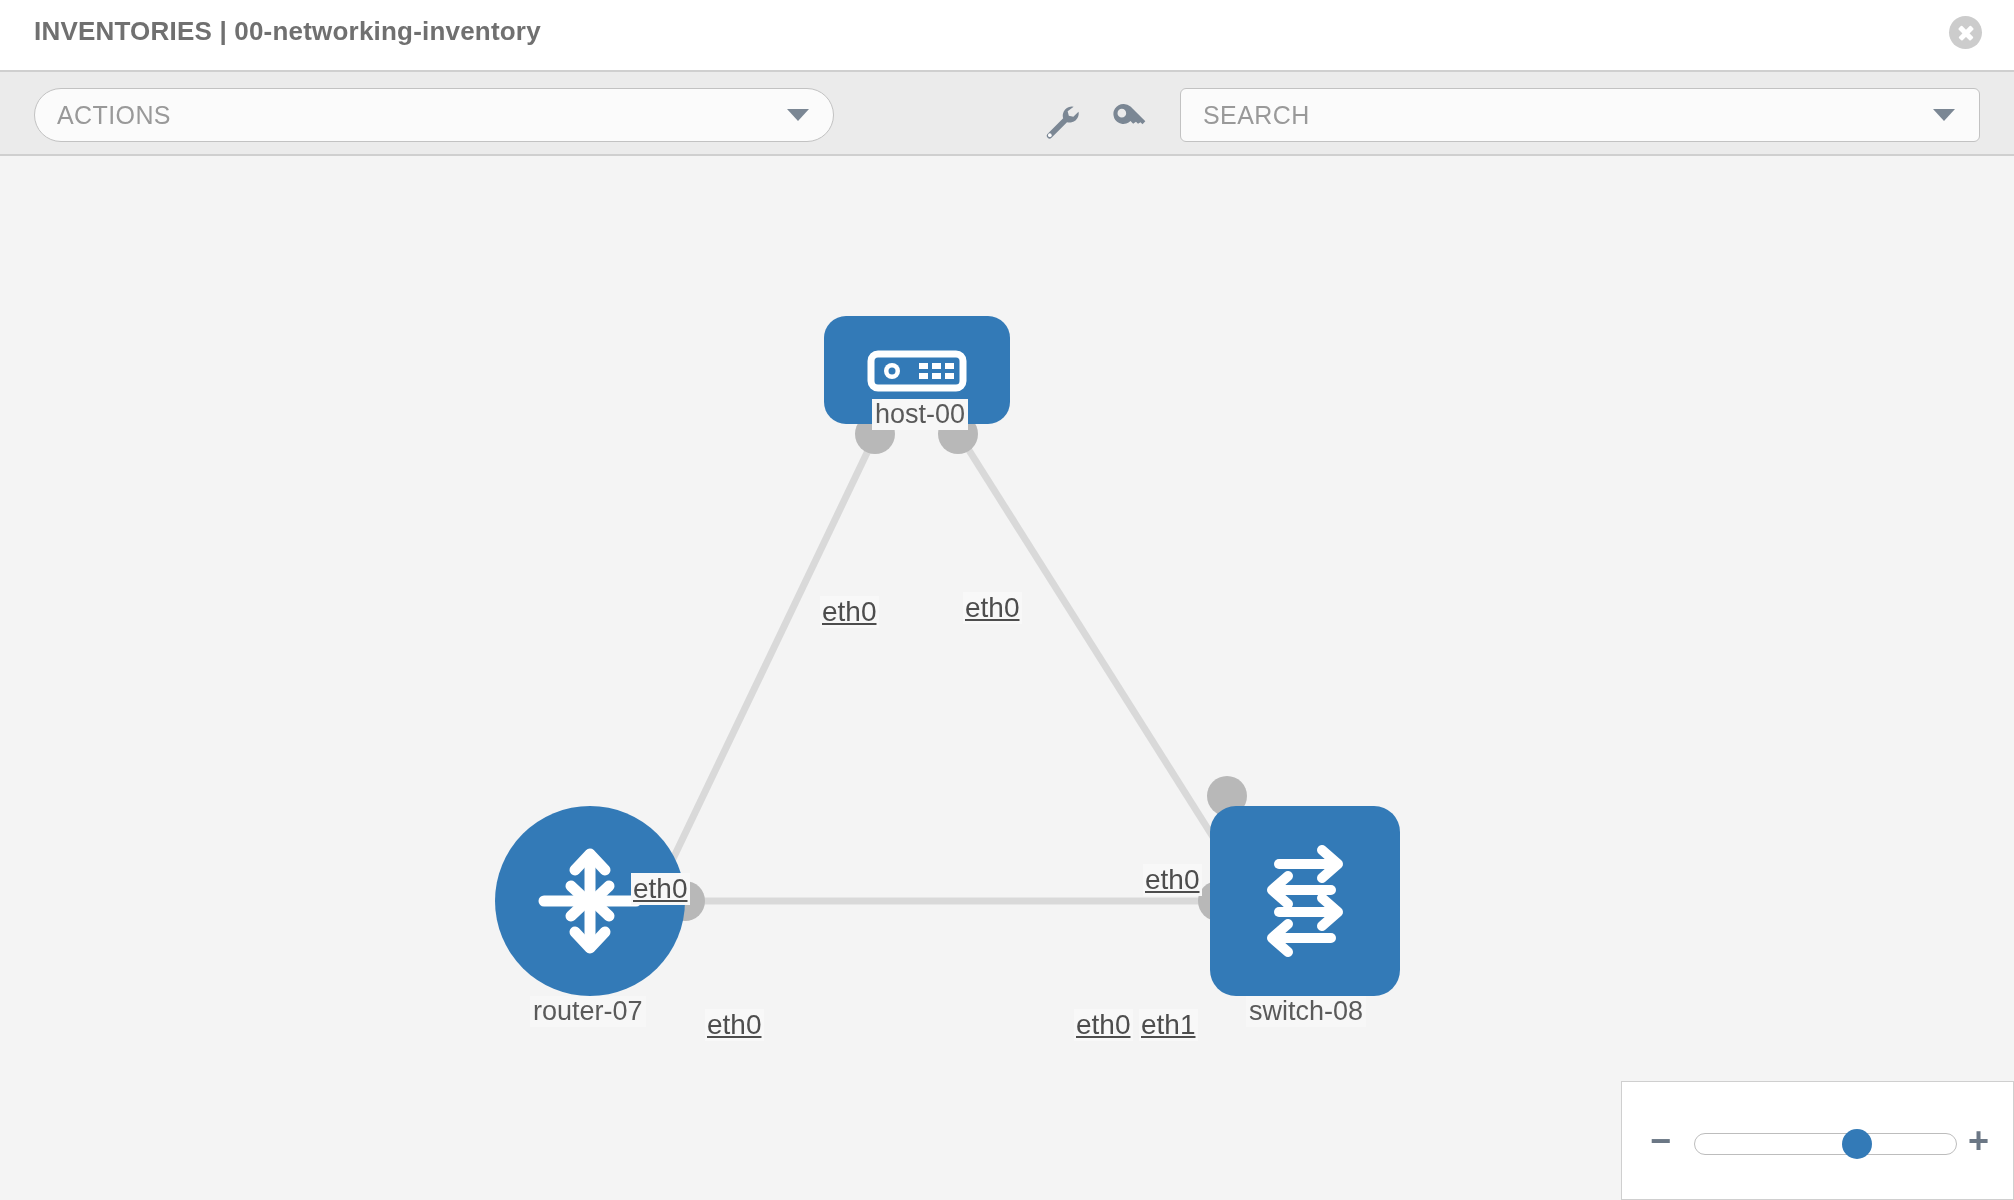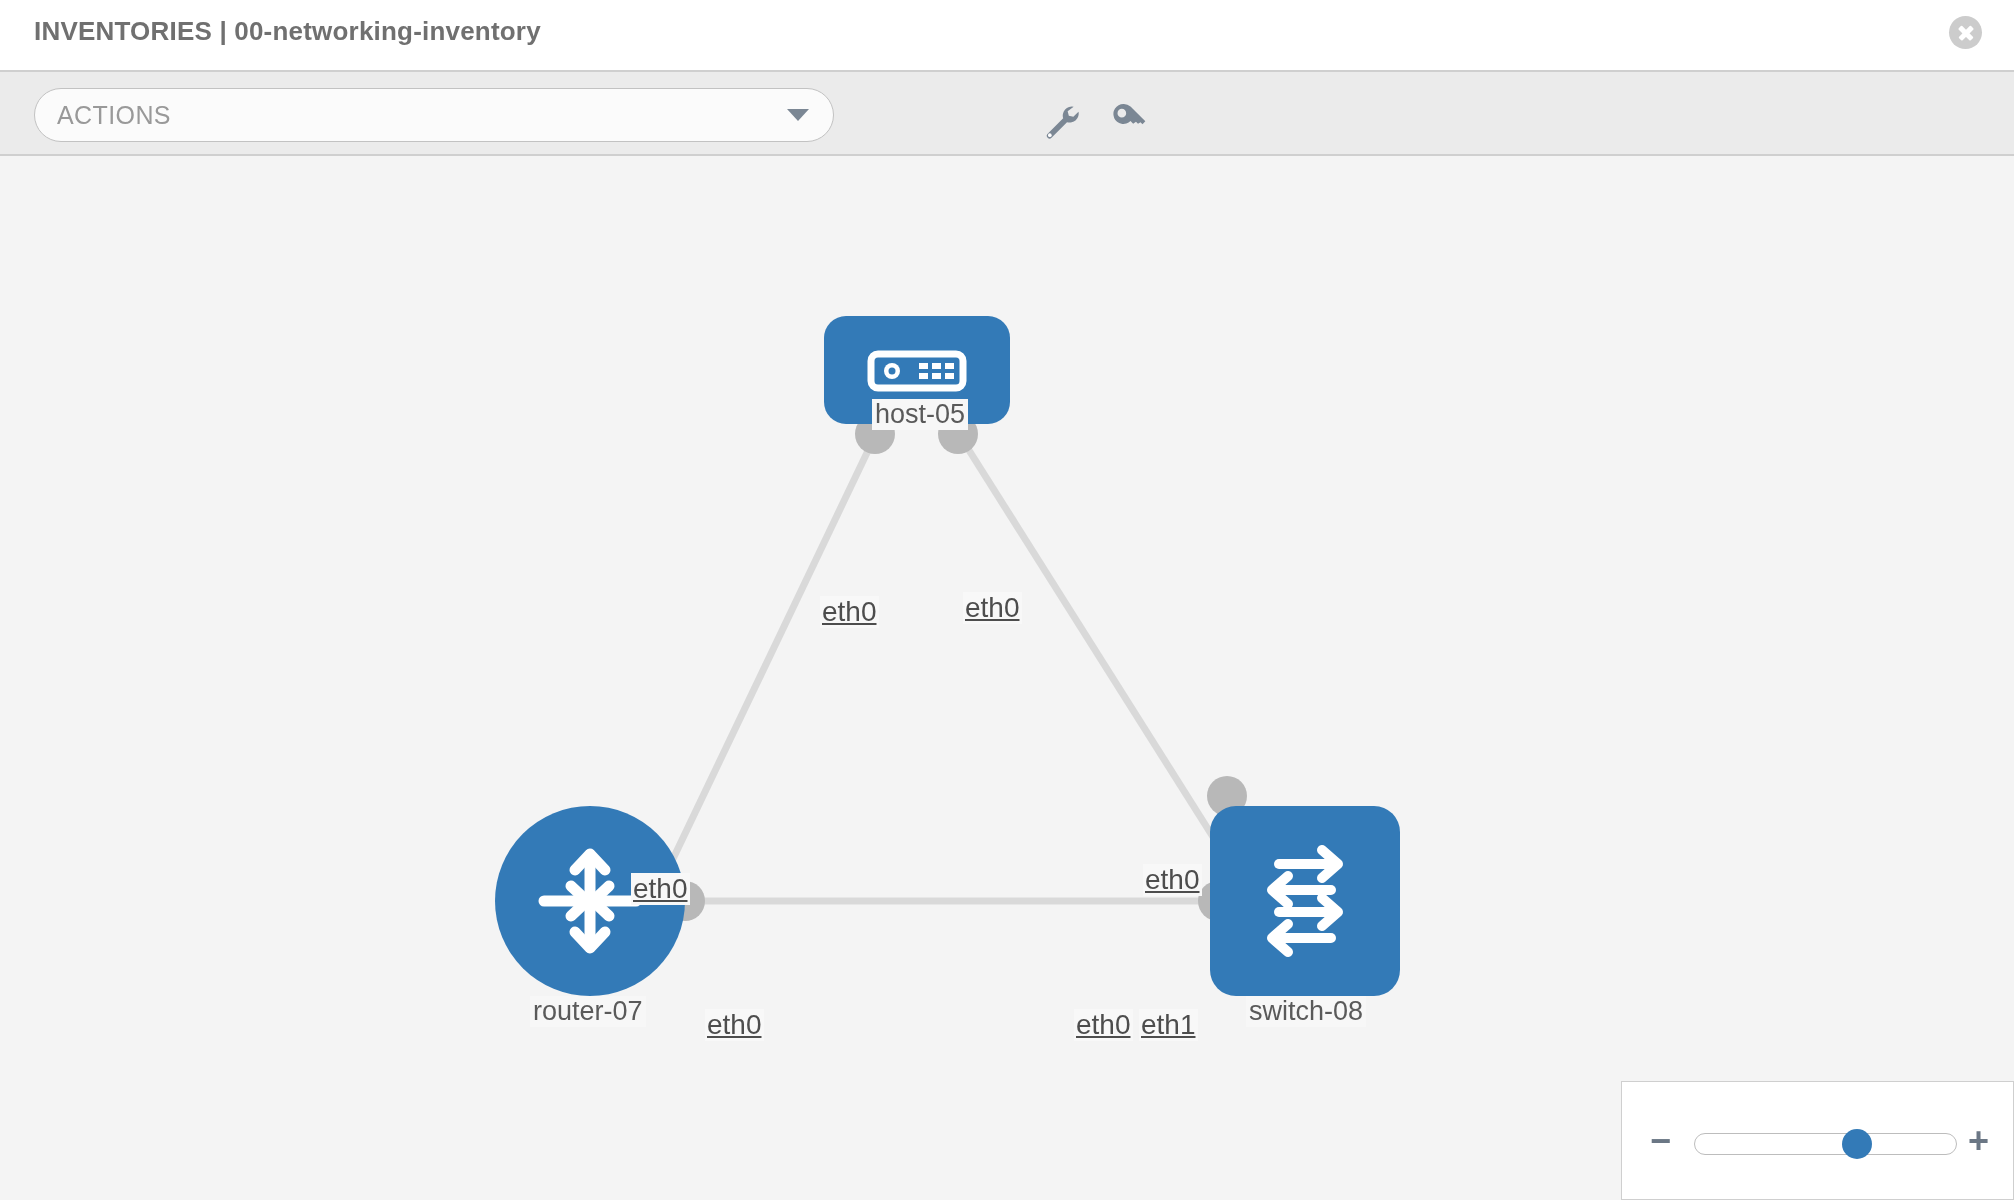--- a/index.html
+++ b/index.html
@@ -163,20 +163,24 @@
         <circle cx="5.9" cy="21.1" r="1.1" fill="#ffffff"></circle>
       </svg>
     </div>
 
     <div class="tool-icon ti-key">
       <svg viewBox="0 0 24 24" aria-hidden="true">
         <path fill="#7b8794" d="M9.2 2.4a6 6 0 1 0 4.3 10.2l1.6 1.6 1.7-1.1 1.2 1.2 1.5-1 1.2 1.2 1.7-1.7-8.9-8.9a6 6 0 0 0-4.3-1.5zm-.9 2.9a2.6 2.6 0 1 1 0 5.2 2.6 2.6 0 0 1 0-5.2z"></path>
       </svg>
     </div>
 
+    <div class="dropdown dd-search">
+      <span class="dd-label">SEARCH</span>
+      <span class="caret"></span>
+    </div>
   </div>
 
   <div class="canvas">
 
     <svg class="topo-svg" aria-hidden="true">
 
       <line x1="875" y1="280" x2="660" y2="730" stroke="#d9d9d9" stroke-width="7"></line>
 
       <line x1="960" y1="280" x2="1225" y2="700" stroke="#d9d9d9" stroke-width="7"></line>
 
@@ -226,21 +230,21 @@
           <line x1="86" y1="49" x2="28" y2="49"></line>
           <polyline points="43,35 27,49 43,63"></polyline>
           <line x1="34" y1="71" x2="92" y2="71"></line>
           <polyline points="77,57 93,71 77,85"></polyline>
           <line x1="86" y1="97" x2="28" y2="97"></line>
           <polyline points="43,83 27,97 43,111"></polyline>
         </g>
       </svg>
     </div>
 
-    <div class="node-label lbl-host">host-05</div>
+    <div class="node-label lbl-host">host-00</div>
     <div class="node-label lbl-router">router-07</div>
     <div class="node-label lbl-switch">switch-08</div>
 
     <div class="iface-label" style="left:820px;  top:440px; z-index:3;">eth0</div>
     <div class="iface-label" style="left:963px;  top:436px; z-index:3;">eth0</div>
     <div class="iface-label" style="left:631px;  top:717px; z-index:3;">eth0</div>
     <div class="iface-label" style="left:1143px; top:708px; z-index:3;">eth0</div>
     <div class="iface-label" style="left:705px;  top:853px; z-index:3;">eth0</div>
     <div class="iface-label" style="left:1074px; top:853px; z-index:3;">eth0</div>
     <div class="iface-label" style="left:1139px; top:853px; z-index:4;">eth1</div>

